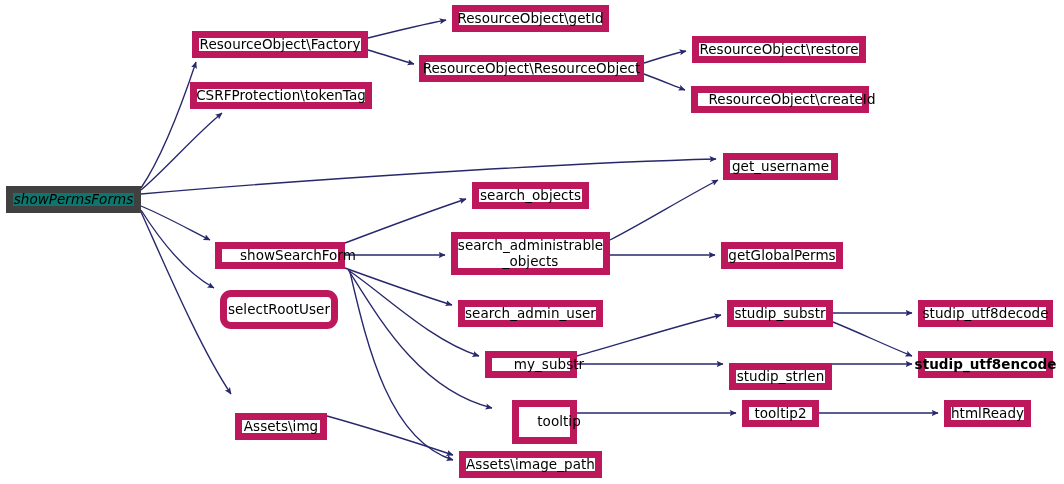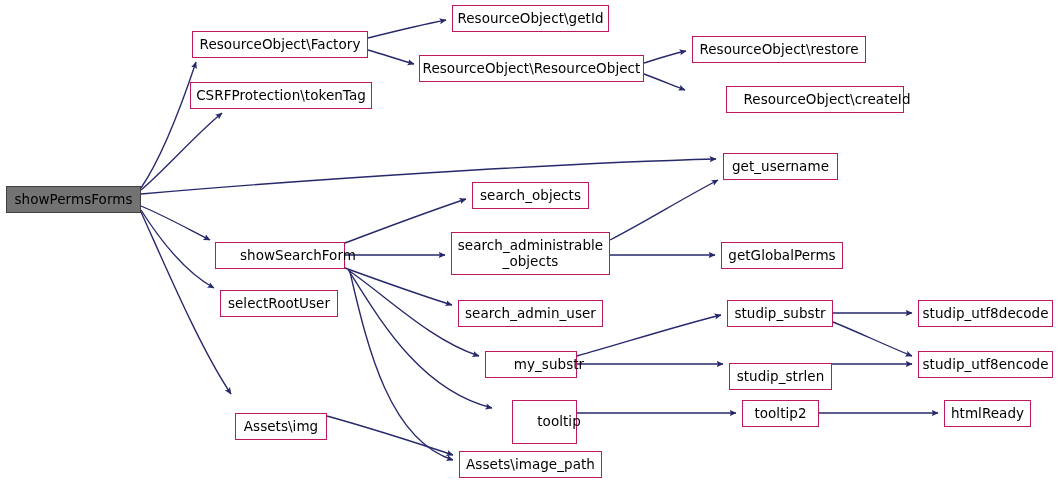--- a/index.html
+++ b/index.html
@@ -19,36 +19,37 @@
     position: absolute;
     left: 0;
     top: 0;
     width: 1064px;
     height: 484px;
     pointer-events: none;
   }
   .node {
     position: absolute;
     box-sizing: border-box;
-    border: 1px solid #be185d;
+    border: 7px solid #be185d;
     background: #ffffff;
     color: #000000;
     display: flex;
     align-items: center;
     justify-content: center;
     text-align: center;
     font-size: 13.5px;
     line-height: 1.12;
     white-space: pre-line;
     letter-spacing: 0.05px;
     z-index: 2;
   }
   .node.highlight {
-    background: #737373;
+    background: #0f766e;
     border-color: #404040;
+    font-style: italic;
   }
 </style>
 </head>
 <body>
 
 <div id="canvas">
   <svg id="edges" width="1064" height="484" viewBox="0 0 1064 484" xmlns="http://www.w3.org/2000/svg">
       <defs>
         <marker id="arrowhead" viewBox="0 0 10 10" refX="9.2" refY="5" markerWidth="7" markerHeight="7" orient="auto-start-reverse" markerUnits="userSpaceOnUse">
           <path d="M 0 0.6 L 10 5 L 0 9.4 L 2.1 5 Z" fill="#27286b"></path>
@@ -81,33 +82,33 @@
       <path d="M819,413 L938,413" fill="none" stroke="#27286b" stroke-width="1.35" marker-end="url(#arrowhead)"></path>
       <path d="M327,416 C370,428 420,444 453,455" fill="none" stroke="#27286b" stroke-width="1.35" marker-end="url(#arrowhead)"></path>
     </svg>
   <div id="nodes">
       <div class="node highlight" style="left: 6px; top: 186px; width: 135px; height: 27px;">showPermsForms</div>
       <div class="node" style="left: 192px; top: 31px; width: 176px; height: 27px;">ResourceObject\Factory</div>
       <div class="node" style="left: 190px; top: 82px; width: 182px; height: 27px;">CSRFProtection\tokenTag</div>
       <div class="node" style="left: 452px; top: 5px; width: 157px; height: 27px;">ResourceObject\getId</div>
       <div class="node" style="left: 419px; top: 55px; width: 225px; height: 27px;">ResourceObject\ResourceObject</div>
       <div class="node" style="left: 692px; top: 36px; width: 174px; height: 27px;">ResourceObject\restore</div>
-      <div class="node" style="left: 726px; top: 86px; width: 178px; height: 27px; padding-left: 24px;">ResourceObject\createId</div>
+      <div class="node" style="left: 691px; top: 86px; width: 178px; height: 27px; padding-left: 24px;">ResourceObject\createId</div>
       <div class="node" style="left: 723px; top: 153px; width: 115px; height: 27px;">get_username</div>
       <div class="node" style="left: 472px; top: 182px; width: 117px; height: 27px;">search_objects</div>
       <div class="node" style="left: 215px; top: 242px; width: 130px; height: 27px; padding-left: 36px;">showSearchForm</div>
       <div class="node" style="left: 451px; top: 232px; width: 159px; height: 43px;">search_administrable
 _objects</div>
       <div class="node" style="left: 721px; top: 242px; width: 122px; height: 27px;">getGlobalPerms</div>
-      <div class="node" style="left: 220px; top: 290px; width: 118px; height: 27px;">selectRootUser</div>
+      <div class="node" style="left: 220px; top: 290px; width: 118px; height: 39px; border-radius: 11px;">selectRootUser</div>
       <div class="node" style="left: 458px; top: 300px; width: 145px; height: 27px;">search_admin_user</div>
       <div class="node" style="left: 727px; top: 300px; width: 106px; height: 27px;">studip_substr</div>
       <div class="node" style="left: 918px; top: 300px; width: 135px; height: 27px;">studip_utf8decode</div>
       <div class="node" style="left: 485px; top: 351px; width: 92px; height: 27px; padding-left: 36px;">my_substr</div>
       <div class="node" style="left: 729px; top: 351px; width: 103px; height: 27px; margin-top: 12px;">studip_strlen</div>
-      <div class="node" style="left: 918px; top: 351px; width: 135px; height: 27px;">studip_utf8encode</div>
+      <div class="node" style="left: 918px; top: 351px; width: 135px; height: 27px; font-weight: bold;">studip_utf8encode</div>
       <div class="node" style="left: 235px; top: 400px; width: 92px; height: 27px; margin-top: 13px;">Assets\img</div>
       <div class="node" style="left: 512px; top: 400px; width: 65px; height: 44px; padding-left: 29px;">tooltip</div>
       <div class="node" style="left: 742px; top: 400px; width: 77px; height: 27px;">tooltip2</div>
       <div class="node" style="left: 944px; top: 400px; width: 87px; height: 27px;">htmlReady</div>
       <div class="node" style="left: 459px; top: 451px; width: 143px; height: 27px;">Assets\image_path</div>
     </div>
 </div>
 
 </body></html>

